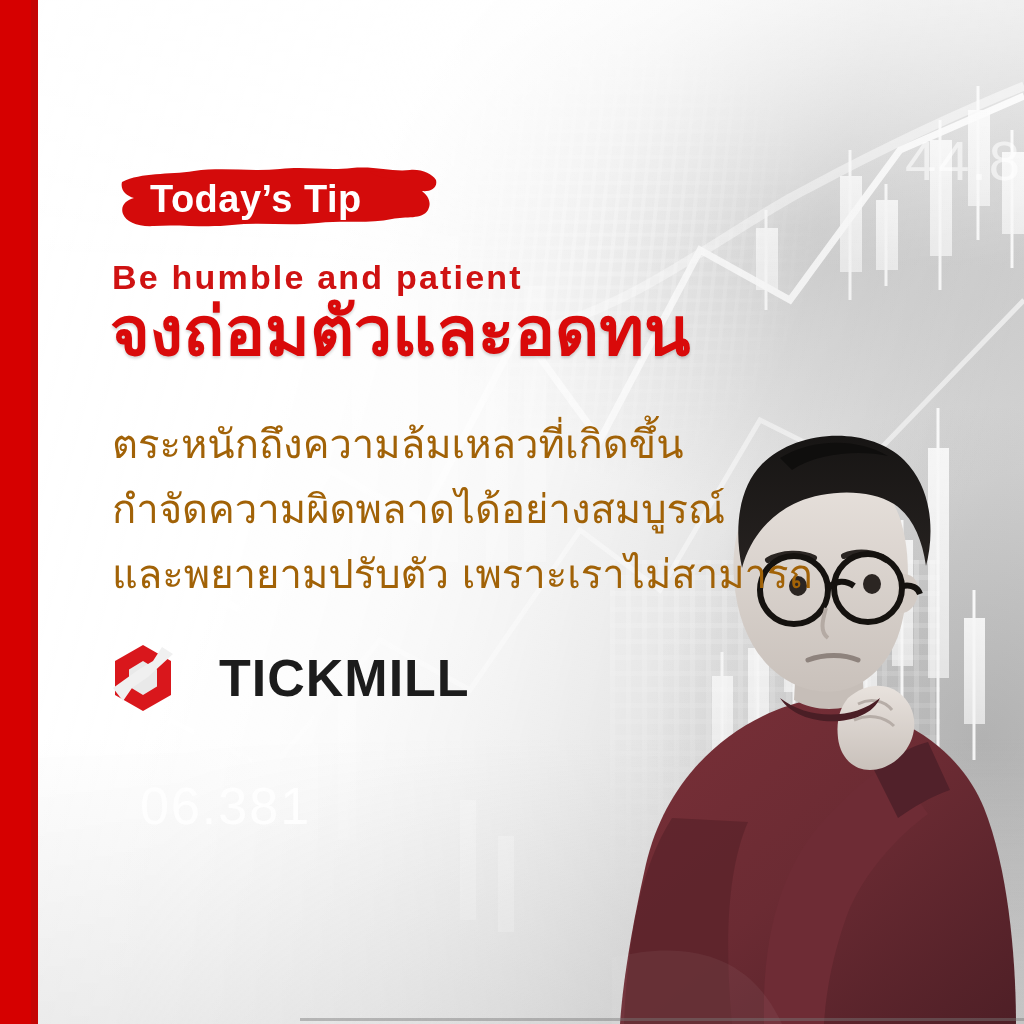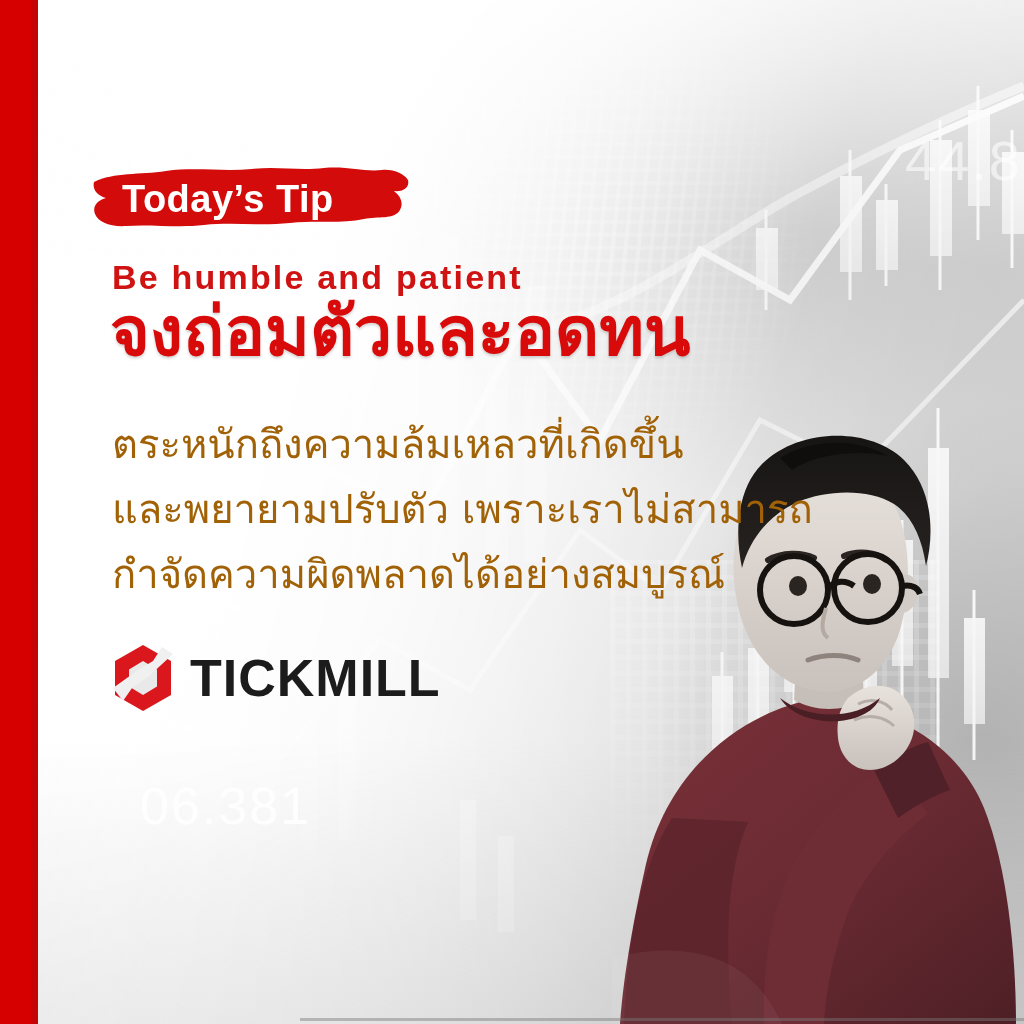--- a/index.html
+++ b/index.html
@@ -62,21 +62,21 @@
   .redbar-edge{position:absolute;left:31px;top:0;width:7px;height:1024px;background:#c20606;opacity:.85;}
 
   
   .person{position:absolute;left:612px;top:398px;width:412px;height:626px;}
   .person svg{display:block;}
 
   
   .content{position:absolute;left:0;top:0;width:1024px;height:1024px;}
 
   .badge{
-    position:absolute;left:92px;top:166px;width:318px;height:66px;
+    position:absolute;left:120px;top:166px;width:318px;height:66px;
   }
   .badge svg{position:absolute;inset:0;}
   .badge-label{
     position:absolute;left:0;top:0;width:300px;height:66px;
     display:flex;align-items:center;justify-content:flex-start;
     padding-left:30px;box-sizing:border-box;
     color:#ffffff;font-size:38px;font-weight:bold;
     letter-spacing:.5px;white-space:nowrap;
     font-family:"Liberation Sans","DejaVu Sans",sans-serif;
   }
@@ -100,21 +100,21 @@
     color:#a16207;font-size:40px;font-weight:400;
     line-height:1.62;white-space:nowrap;
     font-family:"DejaVu Sans","Liberation Sans",sans-serif;
   }
 
   
   .logo{position:absolute;left:112px;top:644px;display:flex;align-items:center;gap:16px;}
   .logo-mark{width:62px;height:68px;flex:none;}
   .logo-word{
     color:#1c1c1c;font-size:52px;font-weight:bold;letter-spacing:1px;
-    white-space:nowrap;line-height:1;
+    white-space:nowrap;line-height:1;margin-left:29px;
   }
 
   .bottom-line{position:absolute;left:300px;top:1018px;width:724px;height:3px;background:rgba(120,120,120,.45);}
 </style>
 </head>
 <body>
 
 <div class="poster">
 
   <div class="bg-base"></div>
@@ -284,22 +284,22 @@
       </svg>
       <div class="badge-label">Today’s Tip</div>
     </div>
 
     <div class="subhead">Be humble and patient</div>
 
     <div class="headline">จงถ่อมตัวและอดทน</div>
 
     <div class="body-lines">
       <div class="body-line">ตระหนักถึงความล้มเหลวที่เกิดขึ้น</div>
+      <div class="body-line">กำจัดความผิดพลาดได้อย่างสมบูรณ์</div>
       <div class="body-line">และพยายามปรับตัว เพราะเราไม่สามารถ</div>
-      <div class="body-line">กำจัดความผิดพลาดได้อย่างสมบูรณ์</div>
     </div>
 
     <div class="logo">
       <svg class="logo-mark" viewBox="0 0 62 68" aria-hidden="true">
         <path d="M31 1 L59 17 L59 51 L31 67 L3 51 L3 17 Z" fill="#d9171c"></path>
         <path d="M31 17 L45 25.5 L45 42.5 L31 51 L17 42.5 L17 25.5 Z" fill="#e9e9e9"></path>
         <path d="M1 44 L26 26 L41 17 L50 3 L61 10 L36 33 L20 44 L11 57 Z" fill="#f0f0f0"></path>
         <path d="M31 17 L45 25.5 L45 33 L31 24 Z" fill="#d9171c" opacity=".0"></path>
       </svg>
       <div class="logo-word">TICKMILL</div>

